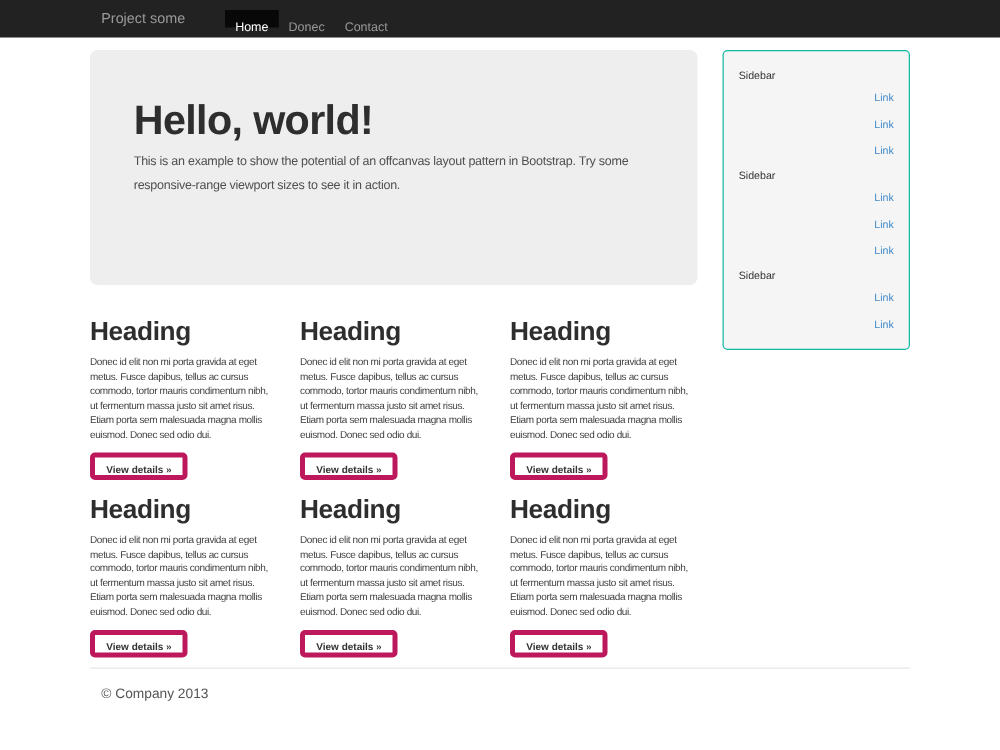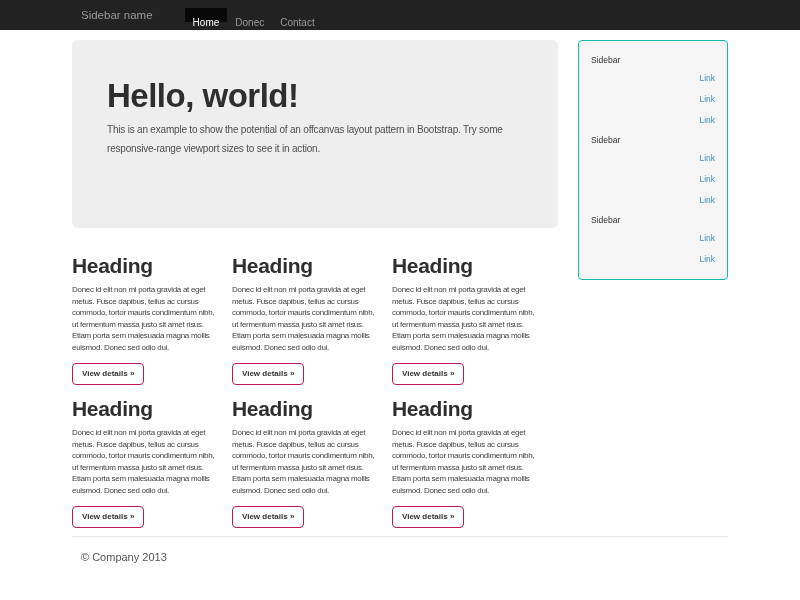--- a/index.html
+++ b/index.html
@@ -38,39 +38,39 @@
     margin:6px 0 0;font-size:10px;line-height:19px;color:#4f4f4f;letter-spacing:-0.2px;
   }
   
   .sidebar{
     width:150px;height:240px;background:var(--well-bg);
     border:1px solid #14b8a6;border-radius:4px;padding:10px 12px;overflow:hidden;
   }
   .side-heading{font-size:8.5px;line-height:12px;padding:2.5px 0;color:#333;}
   .side-link{display:block;font-size:8.5px;line-height:11px;padding:5px 0 5px 8px;color:var(--link-blue);text-decoration:none;cursor:pointer;text-align:right;}
   
-  .cards{display:flex;flex-wrap:wrap;column-gap:10px;margin-top:14px;width:486px;}
+  .cards{display:flex;flex-wrap:wrap;column-gap:18px;margin-top:14px;width:486px;}
   .card{width:150px;}
   .card h2{margin:12px 0 6px;font-size:21px;line-height:24px;font-weight:bold;color:#2e2e2e;letter-spacing:-0.3px;}
   .card p{margin:0 0 9px;font-size:8px;line-height:11.5px;color:#3f3f3f;letter-spacing:-0.3px;}
   .btn-default{
-    display:inline-block;background:#fff;border:1px solid #be185d;border-radius:4px;
+    display:inline-block;background:#fff;border:4px solid #be185d;border-radius:4px;
     font-family:inherit;font-size:8px;font-weight:bold;color:#333;
     line-height:20px;height:22px;padding:0 9px;cursor:pointer;
   }
   
   .footer-hr{border:0;border-top:1px solid #e8e8e8;margin:8px 0 0;}
   .footer p{margin:14px 0 0 9px;font-size:11px;color:#555;}
 </style>
 </head>
 <body>
 
 <nav class="navbar">
   <div class="nav-container">
-    <span class="brand">Sidebar name</span>
+    <span class="brand">Project some</span>
     <ul class="nav">
         <li class="active">Home</li>
         <li class="">Donec</li>
         <li class="">Contact</li>
       </ul>
   </div>
 </nav>
 
 <div class="page">
   <div class="row-wrap">

